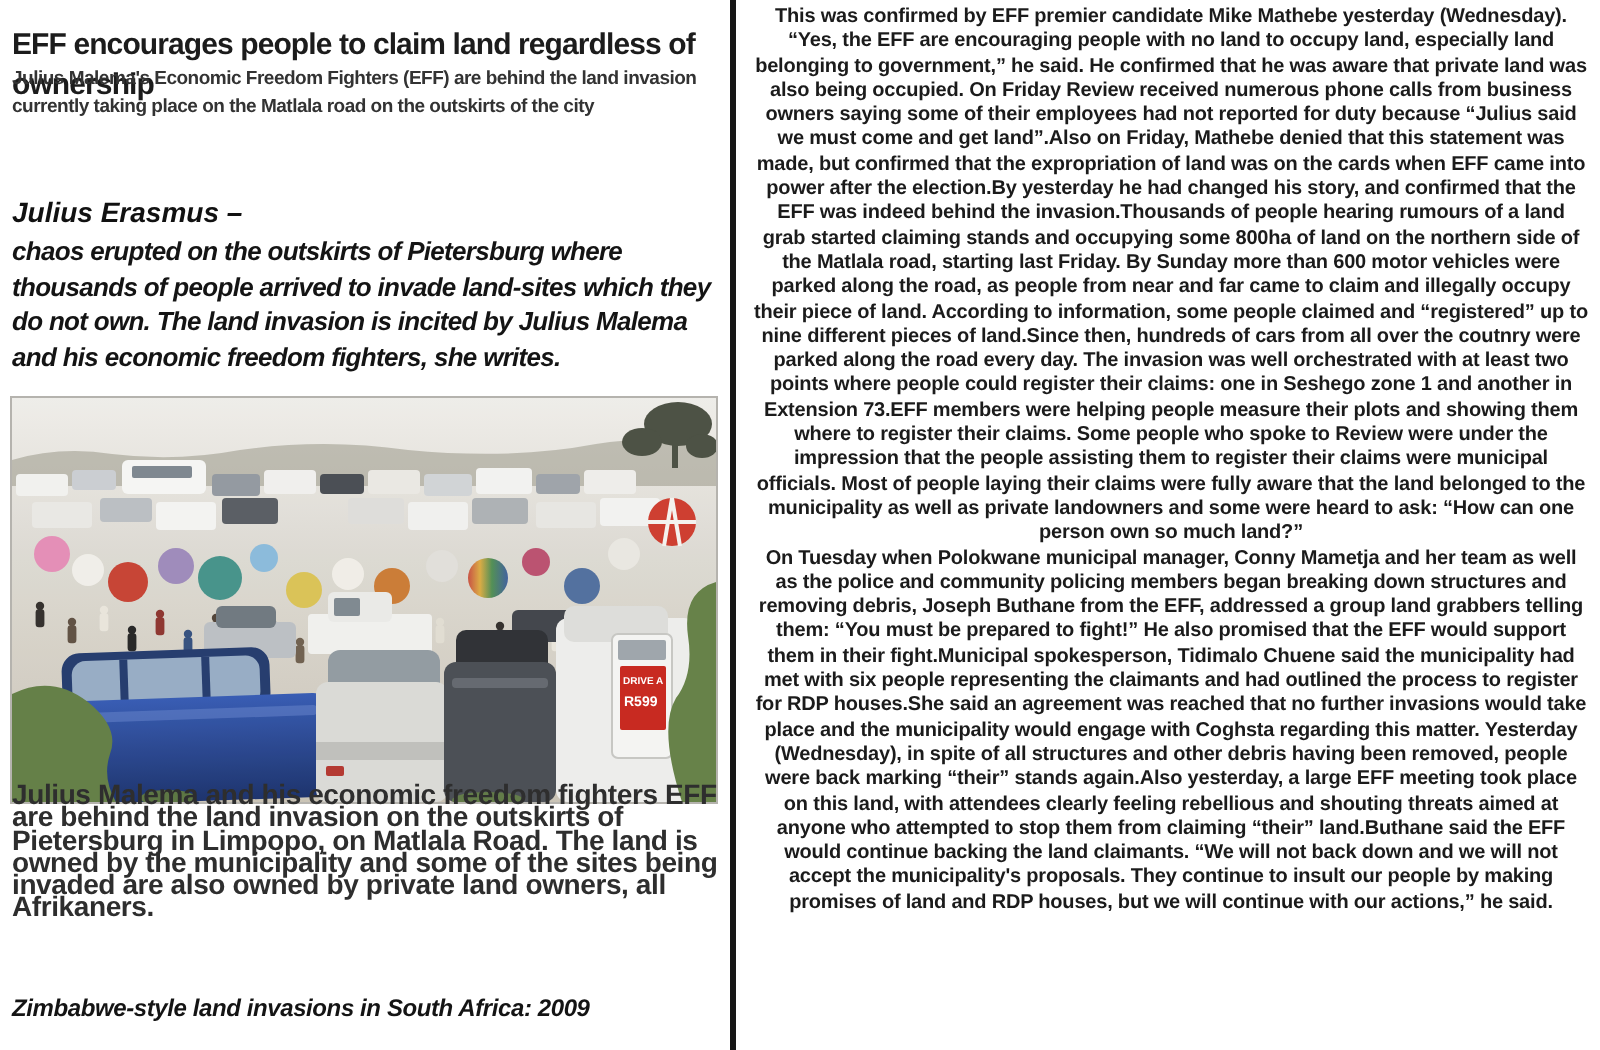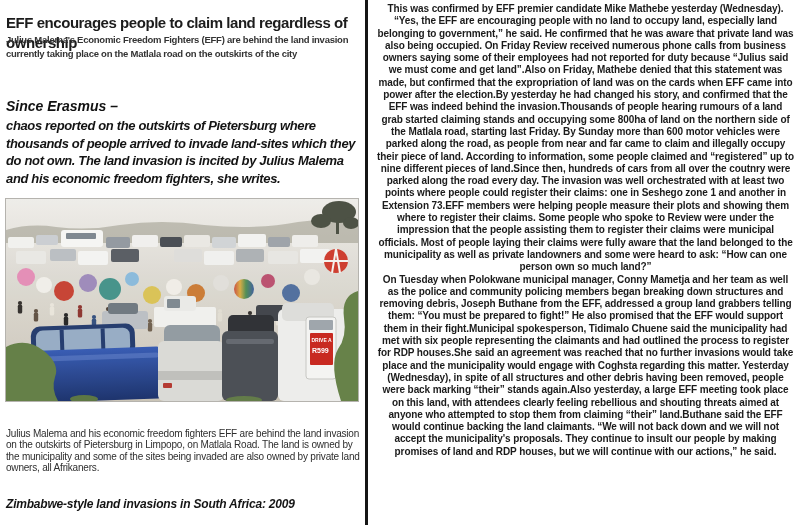--- a/index.html
+++ b/index.html
@@ -26,22 +26,22 @@
   }
   .lead{
     position:absolute;left:6px;top:117px;width:360px;
     font-size:13px;font-weight:700;font-style:italic;line-height:17.5px;letter-spacing:-0.35px;color:#141414;
   }
   .photo{
     position:absolute;left:5px;top:198px;width:352px;height:202px;
     border:1px solid #b5b3ae;background:#d8d5cd;
   }
   .caption{
-    position:absolute;left:6px;top:428px;width:356px;
-    font-size:10px;font-weight:400;line-height:11.3px;letter-spacing:-0.2px;color:#2e2e2e;
+    position:absolute;left:6px;top:392px;width:356px;
+    font-size:14px;font-weight:700;line-height:11.3px;letter-spacing:-0.2px;color:#2e2e2e;
   }
   .url{
     position:absolute;left:6px;top:459px;width:360px;
     font-size:12px;font-weight:700;font-style:italic;line-height:16.5px;letter-spacing:-0.2px;
     color:#141414;word-break:break-all;text-decoration:none;
   }
   .zim{
     position:absolute;left:6px;top:497px;width:360px;
     font-size:12px;font-weight:700;font-style:italic;letter-spacing:-0.2px;color:#141414;
   }
@@ -58,23 +58,23 @@
 </head>
 <body>
 
 <div class="page">
 
   <h1 class="headline">EFF encourages people to claim land regardless of ownership</h1>
 
   <div class="subtitle">Julius Malema's Economic Freedom Fighters (EFF) are behind the land invasion currently taking place on the Matlala road on the outskirts of the city</div>
 
 
-  <div class="lead-author">Since Erasmus  –</div>
-
-  <div class="lead">chaos reported on the outskirts of Pietersburg where thousands of people arrived to invade land-sites which they do not own. The land invasion is incited by Julius Malema and his economic freedom fighters, she writes.</div>
+  <div class="lead-author">Julius Erasmus  –</div>
+
+  <div class="lead">chaos erupted on the outskirts of Pietersburg where thousands of people arrived to invade land-sites which they do not own. The land invasion is incited by Julius Malema and his economic freedom fighters, she writes.</div>
 
   <svg class="photo" viewBox="0 0 352 202" preserveAspectRatio="none" role="img">
     <defs>
       <linearGradient id="sky" x1="0" y1="0" x2="0" y2="1">
         <stop offset="0" stop-color="#eeece8"></stop>
         <stop offset="0.4" stop-color="#dbd8d0"></stop>
         <stop offset="1" stop-color="#c8c1b3"></stop>
       </linearGradient>
       <linearGradient id="rainbow" x1="0" y1="0" x2="1" y2="0">
         <stop offset="0" stop-color="#c64a3a"></stop>

